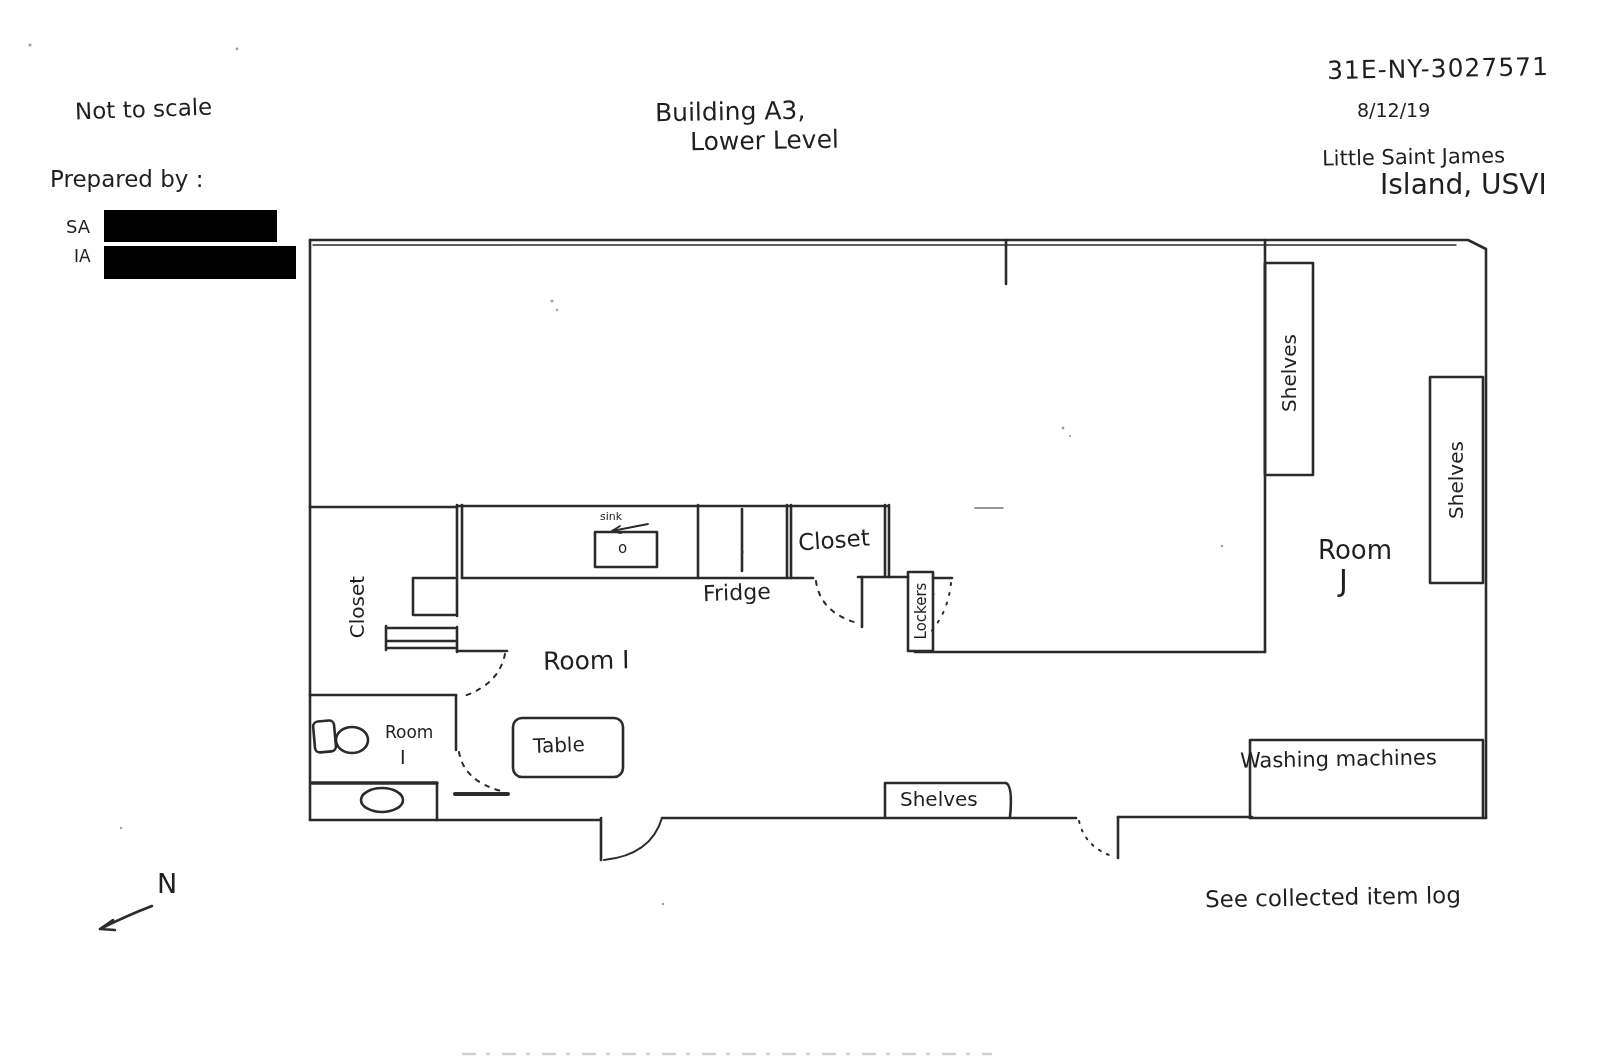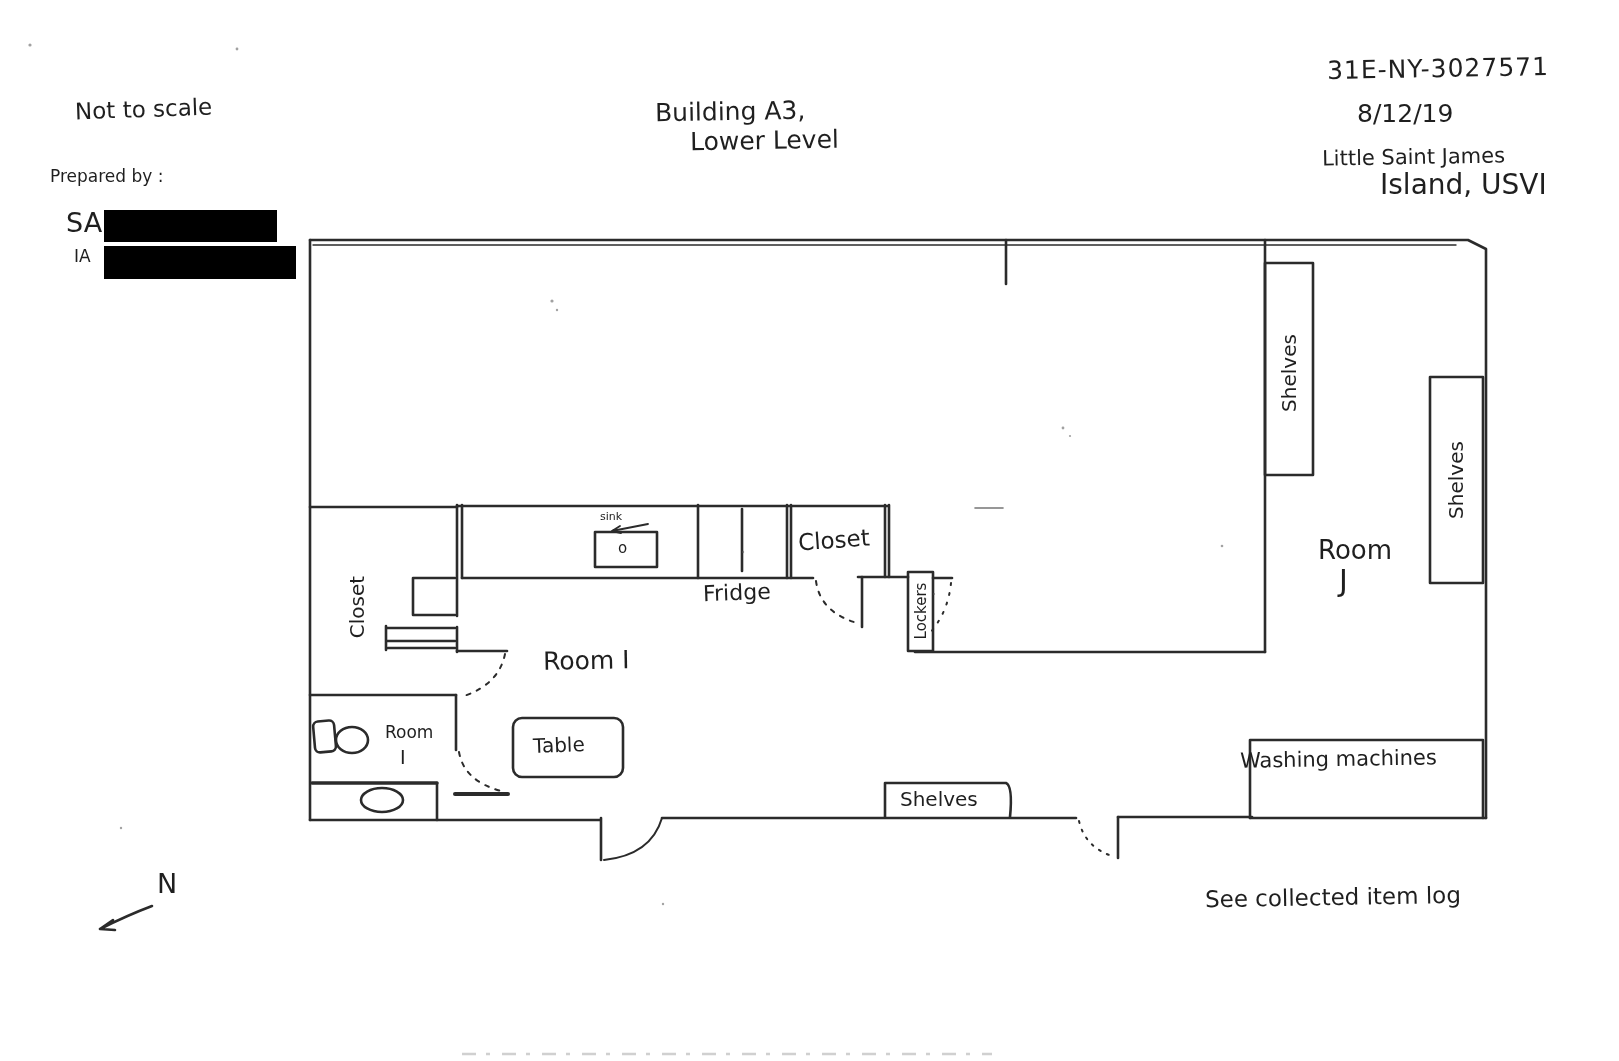--- a/index.html
+++ b/index.html
@@ -99,33 +99,33 @@
       <circle cx="743" cy="552" r="1.2"></circle>
       <circle cx="1222" cy="546" r="1.3"></circle>
       <circle cx="663" cy="904" r="1.2"></circle>
       <circle cx="121" cy="828" r="1.2"></circle>
     </g>
     <path stroke="#777" stroke-width="2.4" opacity="0.35" stroke-dasharray="14,10,4,12" fill="none" d="M462,1054 H992"></path>
   </svg>
 
   <div class="hw" style="left:75px;top:96px;font-size:23px;transform:rotate(-2deg);">Not to scale</div>
 
-  <div class="hw" style="left:50px;top:166px;font-size:17px;">Prepared by :</div>
+  <div class="hw" style="left:50px;top:166px;font-size:23px;">Prepared by :</div>
 
-  <div class="hw" style="left:66px;top:207px;font-size:27px;">SA</div>
+  <div class="hw" style="left:66px;top:216px;font-size:18px;">SA</div>
   <div class="redact" style="left:104px;top:210px;width:173px;height:32px;"></div>
 
   <div class="hw" style="left:74px;top:246px;font-size:17px;">IA</div>
   <div class="redact" style="left:104px;top:246px;width:192px;height:33px;"></div>
 
   <div class="hw" style="left:655px;top:97px;font-size:25px;transform:rotate(-1deg);">Building A3,</div>
   <div class="hw" style="left:690px;top:126px;font-size:25px;transform:rotate(-1deg);">Lower Level</div>
 
   <div class="hw" style="left:1327px;top:54px;font-size:25px;letter-spacing:1px;transform:rotate(-1deg);">31E-NY-3027571</div>
-  <div class="hw" style="left:1357px;top:99px;font-size:25px;text-align:right;">8/12/19</div>
+  <div class="hw" style="left:1357px;top:99px;font-size:19px;text-align:right;">8/12/19</div>
   <div class="hw" style="left:1322px;top:145px;font-size:21px;transform:rotate(-1deg);">Little Saint James</div>
   <div class="hw" style="left:1380px;top:168px;font-size:28px;">Island, USVI</div>
 
   <div class="hw vert" style="left:1239px;top:361px;width:100px;font-size:20px;">Shelves</div>
   <div class="hw vert" style="left:1406px;top:468px;width:100px;font-size:20px;">Shelves</div>
 
   <div class="hw" style="left:1318px;top:535px;font-size:26px;">Room</div>
   <div class="hw" style="left:1339px;top:563px;font-size:30px;">J</div>
 
   <div class="hw vert" style="left:307px;top:595px;width:100px;font-size:20px;">Closet</div>

